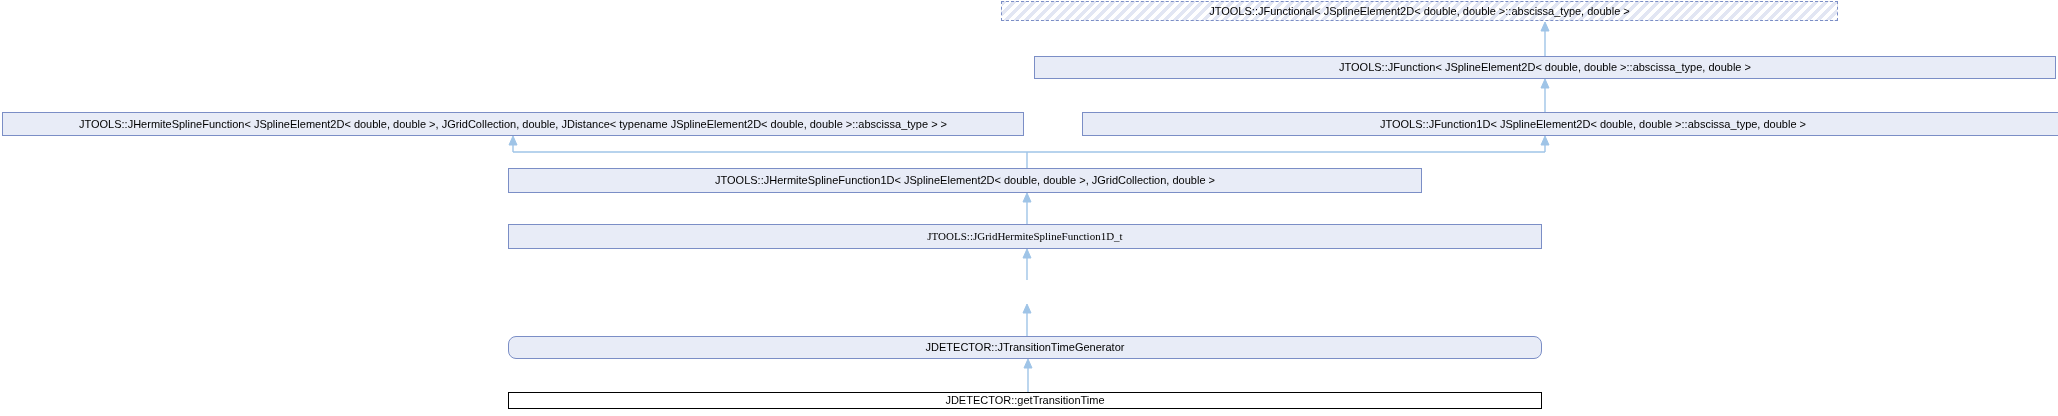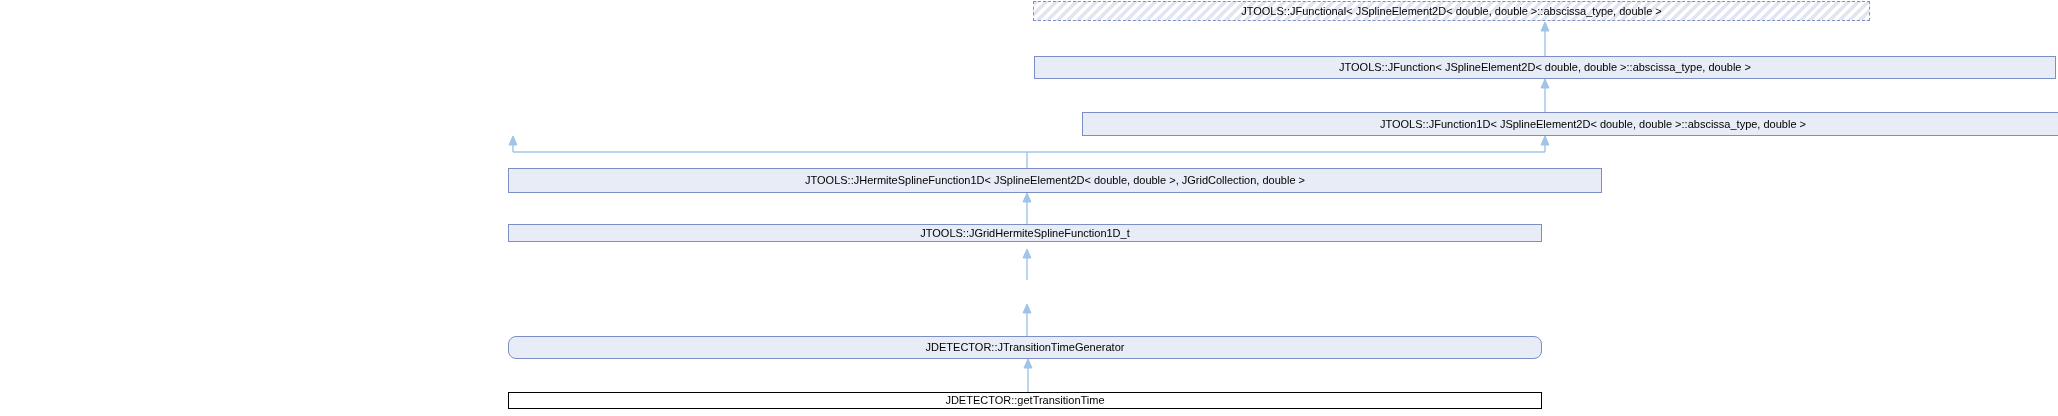--- a/index.html
+++ b/index.html
@@ -43,26 +43,26 @@
       #e2e6f3 0px, #e2e6f3 3.5px,
       #ffffff 3.5px, #ffffff 7px
     );
   }
   .node.current {
     border: 1.6px solid var(--highlight-border);
     background: var(--highlight-fill);
     cursor: default;
   }
   
-  #n0 { left: 1033px; top: 1px;   width: 837px; height: 20px; }
+  #n0 { left: 1001px; top: 1px;   width: 837px; height: 20px; }
   #n1 { left: 1034px; top: 56px;  width: 1022px; height: 23px; }
   #n2 { left: 2px;    top: 112px; width: 1022px; height: 24px; }
   #n3 { left: 1082px; top: 112px; width: 1022px; height: 24px; }
-  #n4 { left: 508px;  top: 168px; width: 1094px; height: 25px; }
-  #n5 { left: 508px;  top: 224px; width: 1034px; height: 18px; }
+  #n4 { left: 508px;  top: 168px; width: 914px; height: 25px; }
+  #n5 { left: 508px;  top: 224px; width: 1034px; height: 25px; font-family: Liberation Serif, serif; }
   #n6 { left: 508px;  top: 280px; width: 1034px; height: 24px; }
   #n7 { left: 508px;  top: 336px; width: 1034px; height: 23px; border-radius: 8px; }
   #n8 { left: 508px;  top: 392px; width: 1034px; height: 17px; }
   svg.edges {
     position: absolute;
     left: 0; top: 0;
     width: 2058px; height: 416px;
     pointer-events: none;
   }
   svg.edges path {
@@ -118,19 +118,20 @@
     </g>
 
     <g>
       <path d="M1028,392 V367"></path>
       <polygon points="1028,359 1024,368 1032,368"></polygon>
     </g>
   </svg>
 
   <div id="n0" class="node hatched">JTOOLS::JFunctional&lt; JSplineElement2D&lt; double, double &gt;::abscissa_type, double &gt;</div>
   <div id="n1" class="node">JTOOLS::JFunction&lt; JSplineElement2D&lt; double, double &gt;::abscissa_type, double &gt;</div>
+  <div id="n2" class="node">JTOOLS::JHermiteSplineFunction&lt; JSplineElement2D&lt; double, double &gt;, JGridCollection, double, JDistance&lt; typename JSplineElement2D&lt; double, double &gt;::abscissa_type &gt; &gt;</div>
   <div id="n3" class="node">JTOOLS::JFunction1D&lt; JSplineElement2D&lt; double, double &gt;::abscissa_type, double &gt;</div>
   <div id="n4" class="node">JTOOLS::JHermiteSplineFunction1D&lt; JSplineElement2D&lt; double, double &gt;, JGridCollection, double &gt;</div>
   <div id="n5" class="node">JTOOLS::JGridHermiteSplineFunction1D_t</div>
   <div id="n7" class="node">JDETECTOR::JTransitionTimeGenerator</div>
   <div id="n8" class="node current">JDETECTOR::getTransitionTime</div>
 
 </div>
 
 </body></html>

